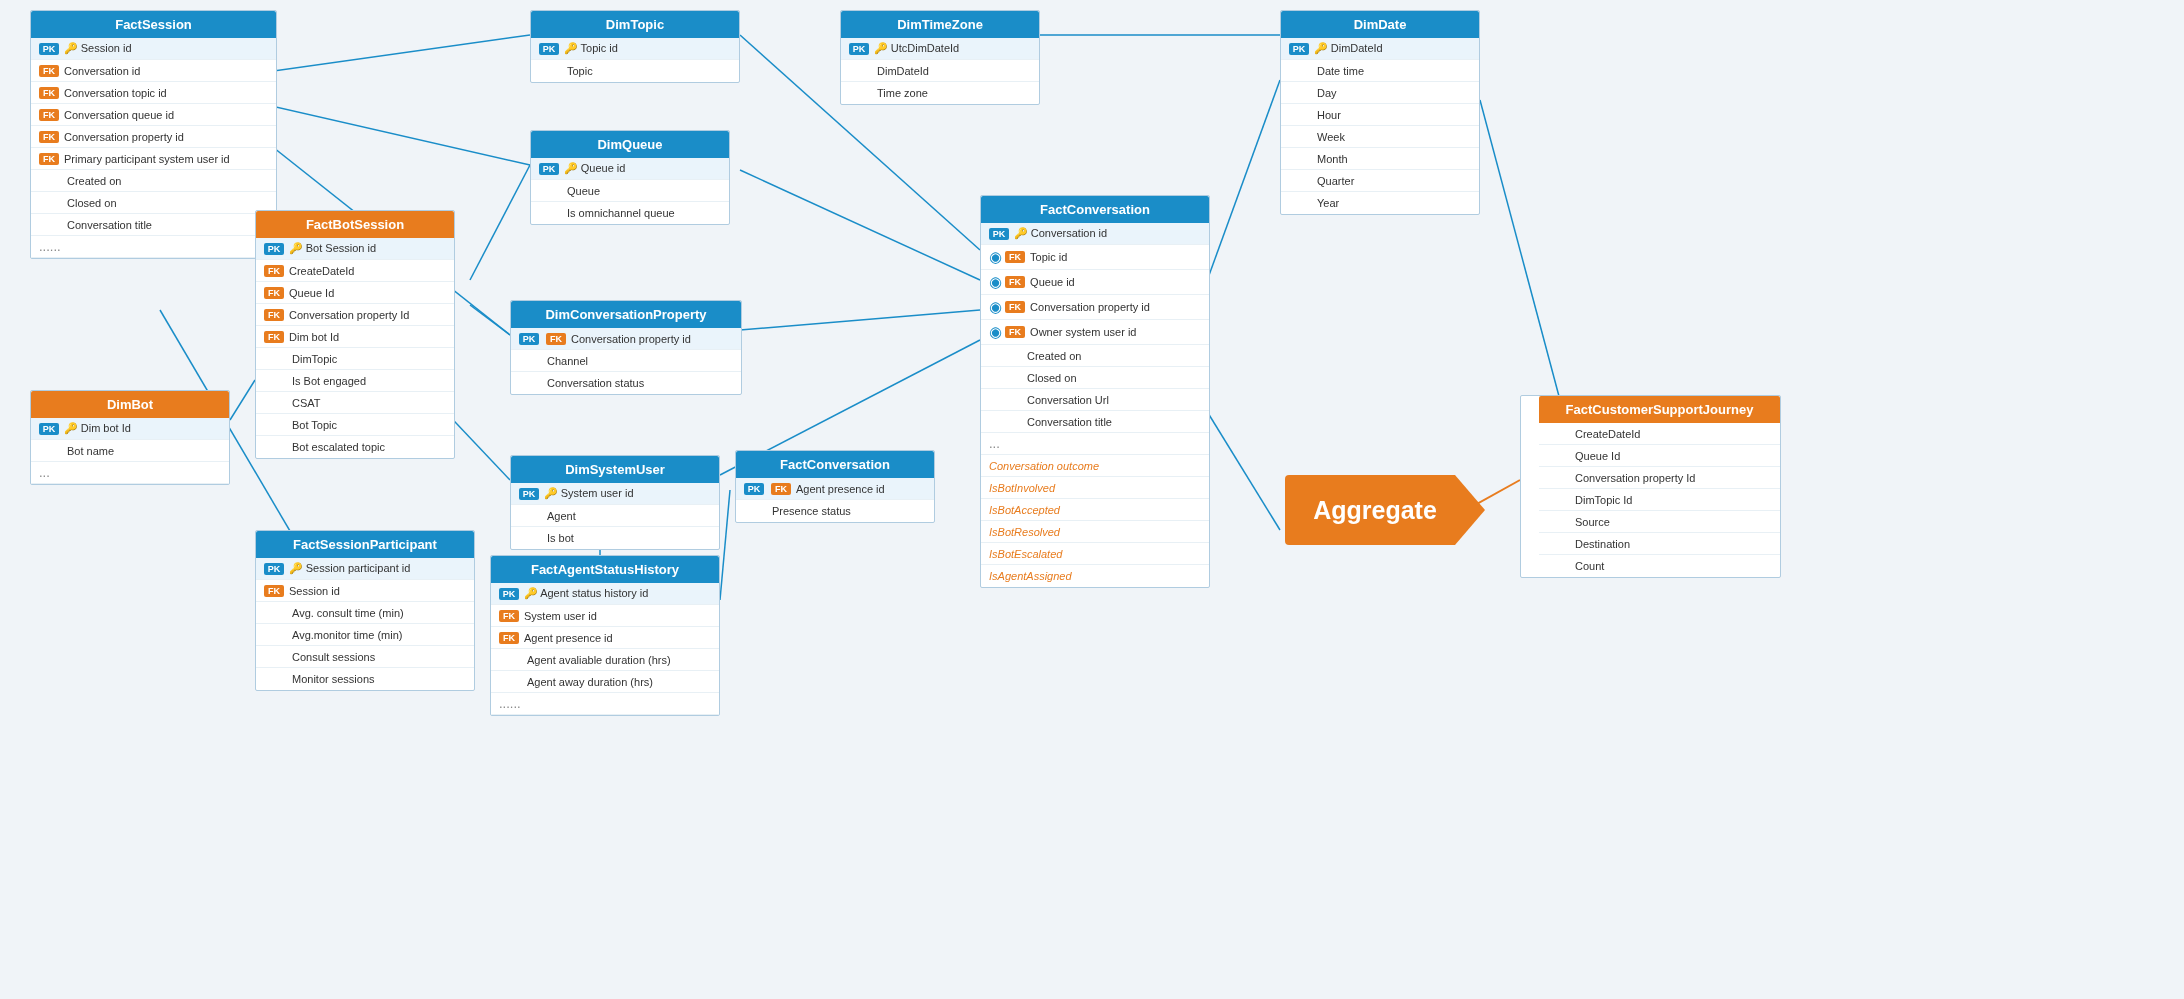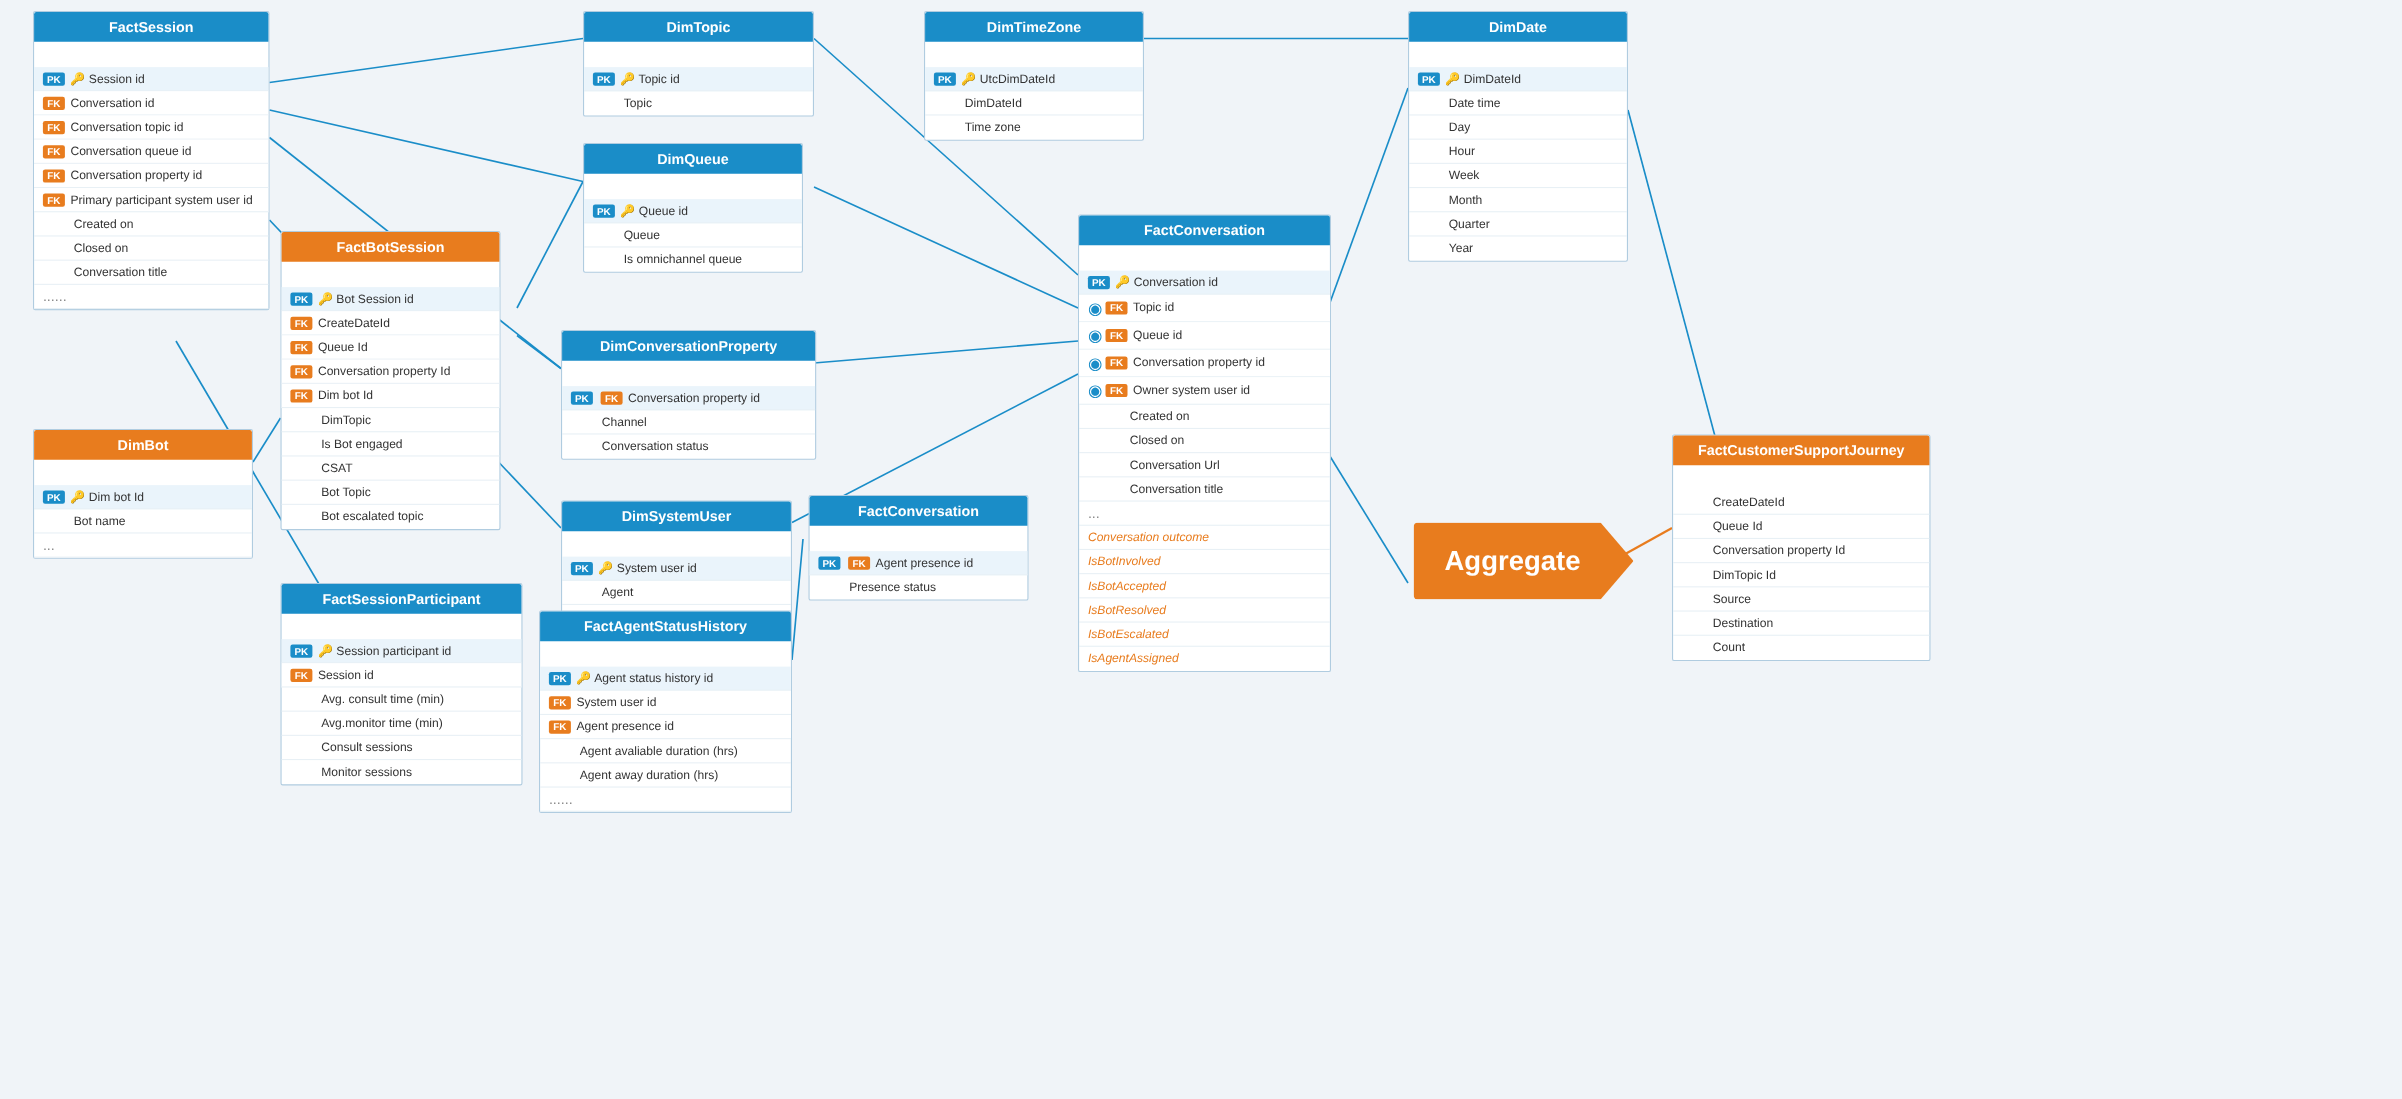--- a/index.html
+++ b/index.html
@@ -29,21 +29,20 @@
       font-weight: bold;
       font-size: 13px;
       padding: 6px 10px;
       text-align: center;
       border-radius: 2px 2px 0 0;
     }
     .header-blue { background: #1a8dc8; }
     .header-orange { background: #e87c1e; }
     .entity-body {
       padding: 0;
-      margin-top: 23px;
     }
     .field-row {
       display: flex;
       align-items: center;
       padding: 3px 8px;
       border-bottom: 1px solid #e8f0f5;
       min-height: 22px;
       font-size: 11px;
       color: #333;
     }
@@ -129,21 +128,21 @@
     <line x1="1200" y1="300" x2="1280" y2="80" stroke="#1a8dc8" stroke-width="1.5"></line>
 
     <line x1="1200" y1="400" x2="1280" y2="530" stroke="#1a8dc8" stroke-width="1.5"></line>
     <line x1="1430" y1="530" x2="1520" y2="480" stroke="#e87c1e" stroke-width="2"></line>
 
     <line x1="1480" y1="100" x2="1560" y2="400" stroke="#1a8dc8" stroke-width="1.5"></line>
 
     <line x1="160" y1="310" x2="310" y2="565" stroke="#1a8dc8" stroke-width="1.5"></line>
   </svg>
 
-  <div class="entity-box" style="left:30px;top:10px;width:215px;">
+  <div class="entity-box" style="left:30px;top:10px;width:247px;">
     <div class="entity-header header-blue">FactSession</div>
     <div class="entity-body">
       <div class="field-row pk-row"><span class="badge badge-pk">PK</span>🔑 Session id</div>
       <div class="field-row fk-row"><span class="badge badge-fk">FK</span>Conversation id</div>
       <div class="field-row fk-row"><span class="badge badge-fk">FK</span>Conversation topic id</div>
       <div class="field-row fk-row"><span class="badge badge-fk">FK</span>Conversation queue id</div>
       <div class="field-row fk-row"><span class="badge badge-fk">FK</span>Conversation property id</div>
       <div class="field-row fk-row"><span class="badge badge-fk">FK</span>Primary participant system user id</div>
       <div class="field-row"><span style="width:28px;display:inline-block;"></span>Created on</div>
       <div class="field-row"><span style="width:28px;display:inline-block;"></span>Closed on</div>
@@ -286,21 +285,21 @@
       <div class="field-row"><span style="width:28px;display:inline-block;"></span>Month</div>
       <div class="field-row"><span style="width:28px;display:inline-block;"></span>Quarter</div>
       <div class="field-row"><span style="width:28px;display:inline-block;"></span>Year</div>
     </div>
   </div>
 
   <div class="aggregate-arrow" style="position:absolute;left:1285px;top:475px;width:200px;height:70px;">
     <span style="font-size:25px;font-weight:bold;color:#fff;padding-right:20px;">Aggregate</span>
   </div>
 
-  <div class="entity-box" style="left:1520px;top:395px;width:235px;">
+  <div class="entity-box" style="left:1520px;top:395px;width:261px;padding-left:18px;">
     <div class="entity-header header-orange">FactCustomerSupportJourney</div>
     <div class="entity-body">
       <div class="field-row"><span style="width:28px;display:inline-block;"></span>CreateDateId</div>
       <div class="field-row"><span style="width:28px;display:inline-block;"></span>Queue Id</div>
       <div class="field-row"><span style="width:28px;display:inline-block;"></span>Conversation property Id</div>
       <div class="field-row"><span style="width:28px;display:inline-block;"></span>DimTopic Id</div>
       <div class="field-row"><span style="width:28px;display:inline-block;"></span>Source</div>
       <div class="field-row"><span style="width:28px;display:inline-block;"></span>Destination</div>
       <div class="field-row"><span style="width:28px;display:inline-block;"></span>Count</div>
     </div>

